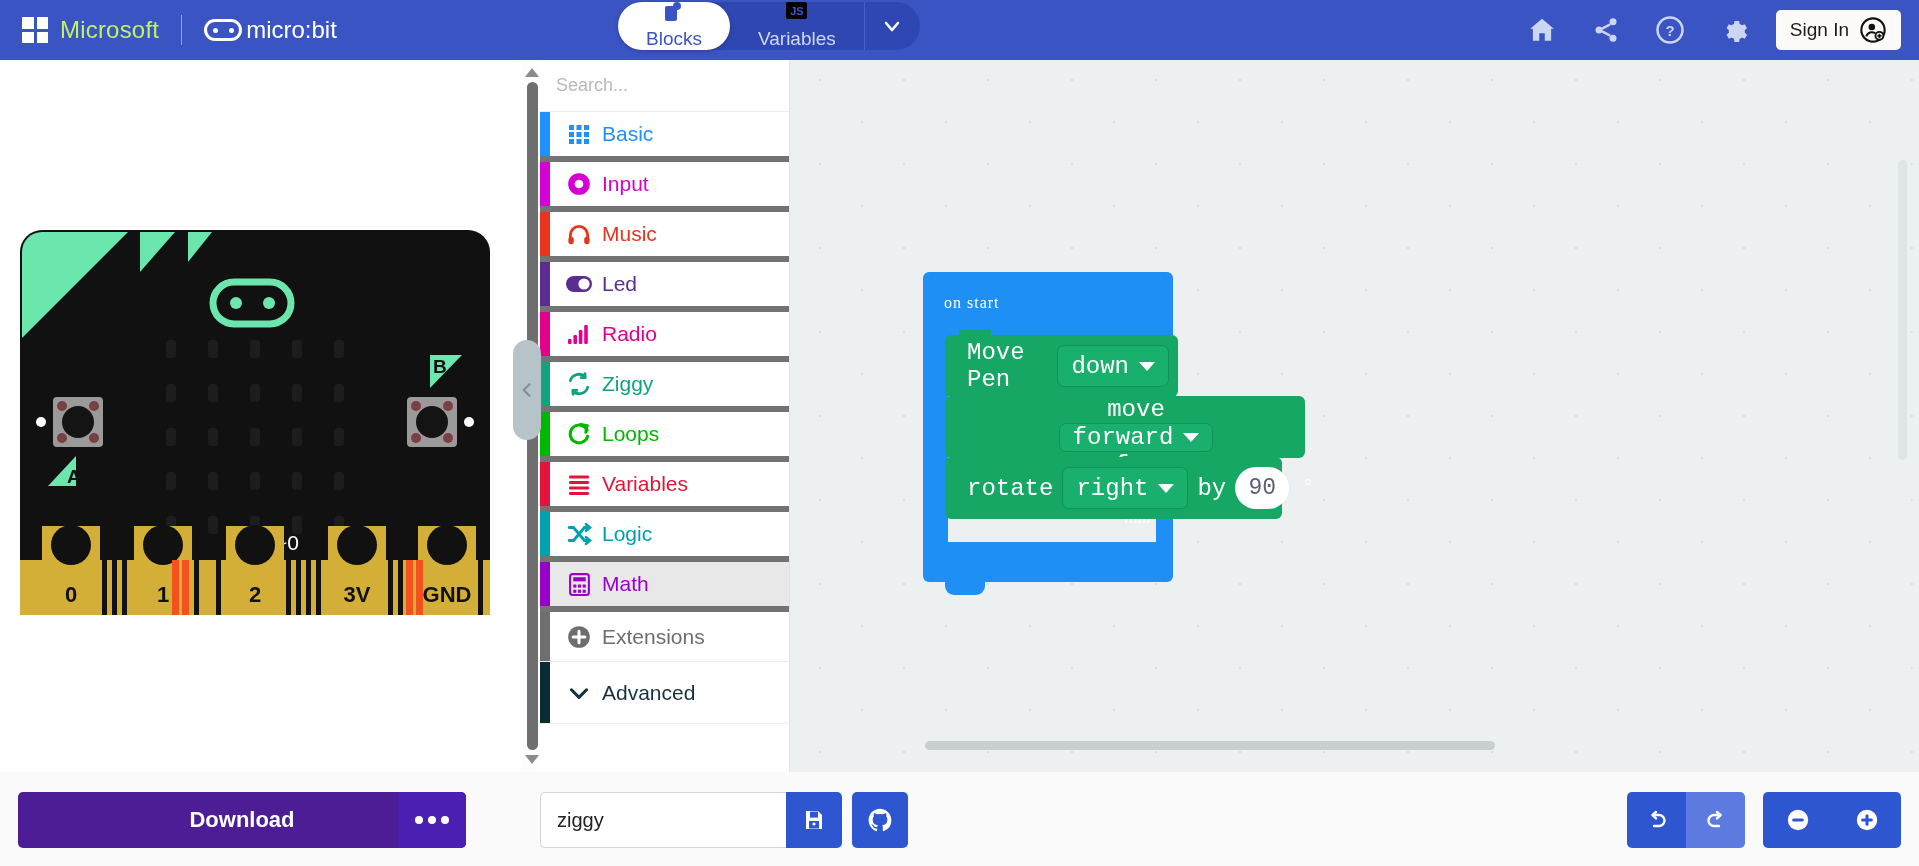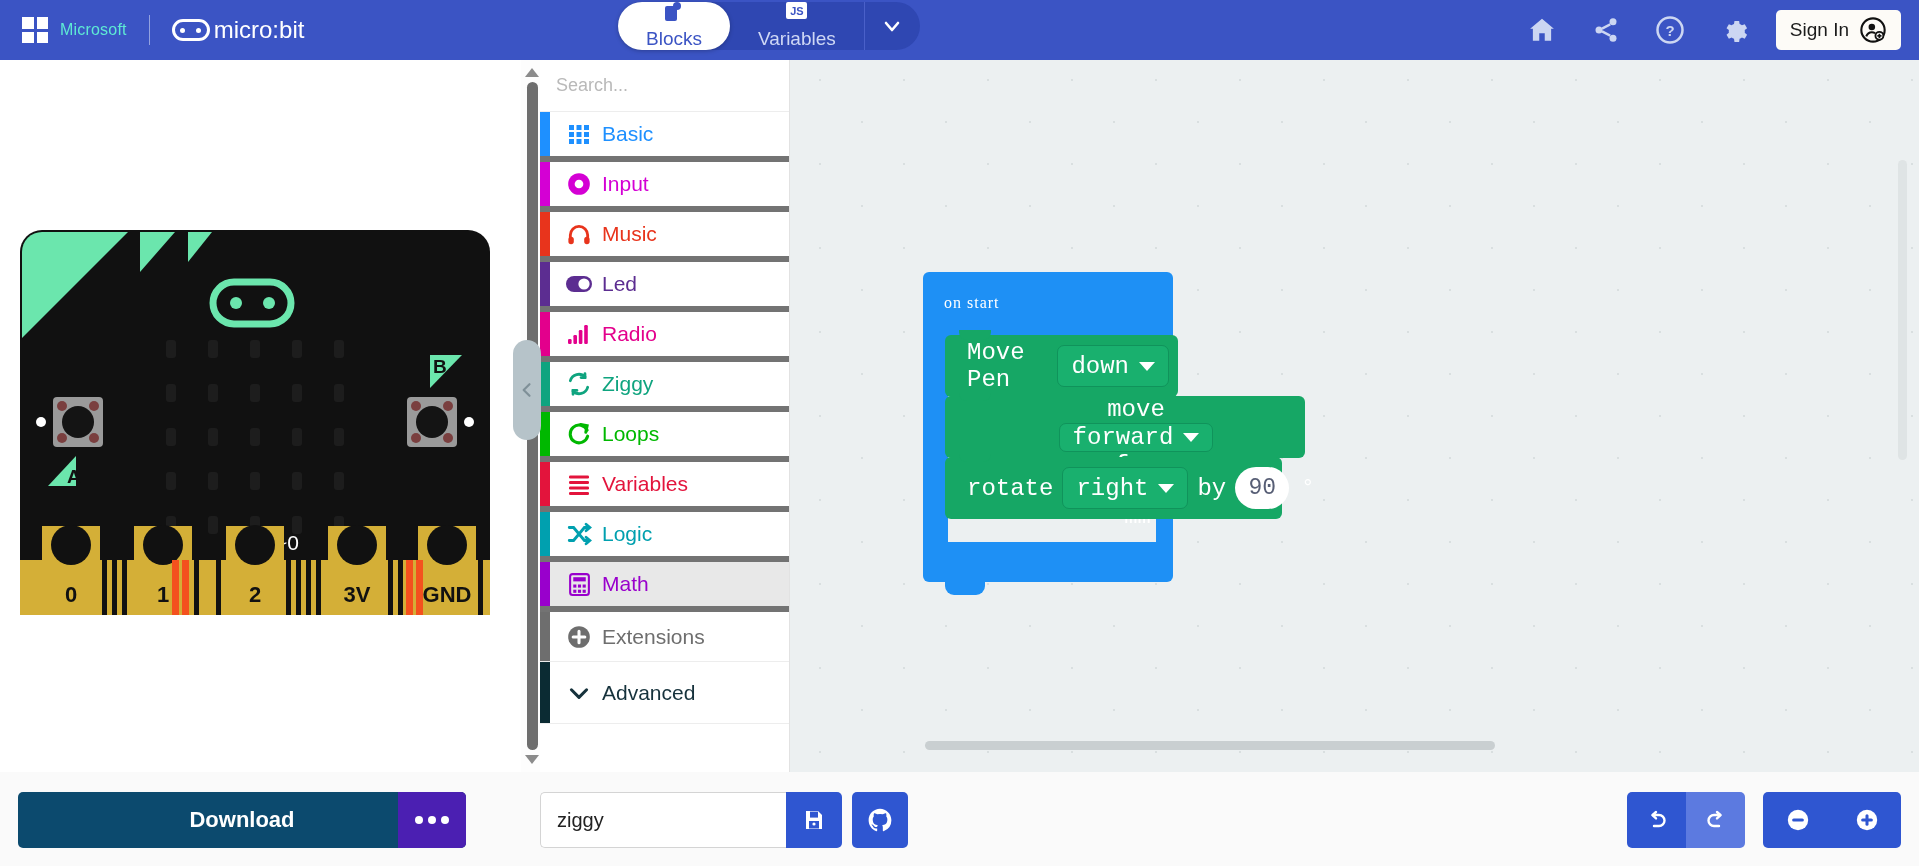--- a/index.html
+++ b/index.html
@@ -12,21 +12,21 @@
 
   
   .header {
     position: absolute; left: 0; top: 0; width: 1919px; height: 60px;
     background: #3B54C4; display: flex; align-items: center;
   }
   .brand { display: flex; align-items: center; padding-left: 22px; }
   .ms-logo { width: 26px; height: 26px; display: grid;
     grid-template-columns: 1fr 1fr; grid-template-rows: 1fr 1fr; gap: 3px; }
   .ms-logo i { background: #ffffff; display: block; }
-  .brand-name { color: #5eead4; font-size: 16px; margin-left: 12px; letter-spacing: .2px; }
+  .brand-name { color: #bef264; font-size: 24px; margin-left: 12px; letter-spacing: .2px; }
   .brand-sep { width: 1px; height: 30px; background: #93a2e0; margin: 0 22px; }
   .mb-logo { display: flex; align-items: center; }
   .mb-face {
     width: 38px; height: 22px; border: 3.5px solid #fff; border-radius: 11px;
     display: flex; align-items: center; justify-content: space-around; }
   .mb-face span { width: 5px; height: 5px; background: #fff; border-radius: 50%; }
   .mb-text { color: #fff; font-size: 24px; margin-left: 4px; }
 
   
   .tabs {
@@ -41,21 +41,21 @@
   }
   .tab.active { background: #ffffff; color: #3B54C4; box-shadow: 0 1px 4px rgba(0,0,0,.25); }
   .puzzle-ico { width: 17px; height: 19px; position: relative; }
   .puzzle-ico::before {
     content: ""; position: absolute; left: 0; top: 4px; width: 12px; height: 15px;
     background: #3B54C4; border-radius: 2px; }
   .puzzle-ico::after {
     content: ""; position: absolute; left: 8px; top: 0px; width: 8px; height: 8px;
     background: #3B54C4; border-radius: 50% 50% 50% 0; }
   .js-ico {
-    width: 21px; height: 21px; background: #ffffff; color: #3B54C4;
+    width: 21px; height: 21px; background: #000000; color: #3B54C4;
     font-size: 11px; font-weight: bold; display: flex;
     align-items: center; justify-content: center; border-radius: 2px;
     font-family: "Liberation Sans", sans-serif; }
   .tab-caret {
     display: flex; align-items: center; justify-content: center;
     width: 56px; border-left: 1px solid #4a60c9; border-radius: 0 24px 24px 0;
     cursor: pointer; }
 
   .header-right {
     position: absolute; right: 18px; top: 0; height: 60px;
@@ -173,21 +173,21 @@
   .ws-vscroll {
     position: absolute; right: 12px; top: 100px; width: 9px; height: 300px;
     background: #dfe4e5; border-radius: 5px; cursor: pointer; }
 
   
   .footer {
     position: absolute; left: 0; bottom: 0; width: 1919px; height: 94px;
     background: #fafafa; }
   .download-btn {
     position: absolute; left: 18px; top: 20px; width: 448px; height: 56px;
-    background: #0c4a6e; border-radius: 5px; display: flex; align-items: center;
+    background: #4c1d95; border-radius: 5px; display: flex; align-items: center;
     justify-content: center; color: #fff; font-size: 22px; font-weight: bold;
     cursor: pointer; }
   .download-more {
     position: absolute; left: 398px; top: 20px; width: 68px; height: 56px;
     background: #4B1FB2; border-radius: 0 5px 5px 0; display: flex;
     align-items: center; justify-content: center; gap: 5px; cursor: pointer; }
   .download-more i { width: 8px; height: 8px; background: #fff; border-radius: 50%; }
   .proj-name {
     position: absolute; left: 540px; top: 20px; width: 246px; height: 56px;
     background: #fff; border: 1px solid #d4d4d4; border-right: none;

